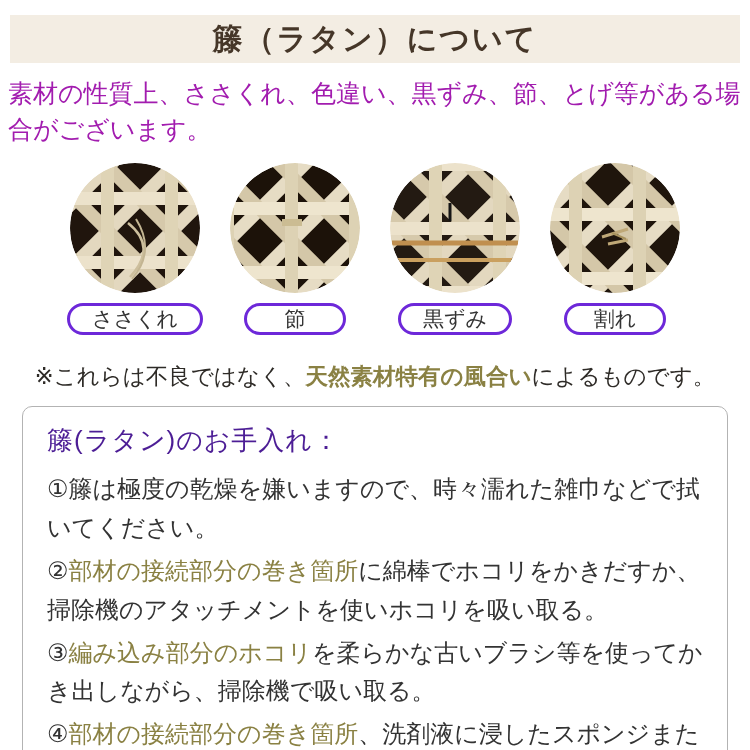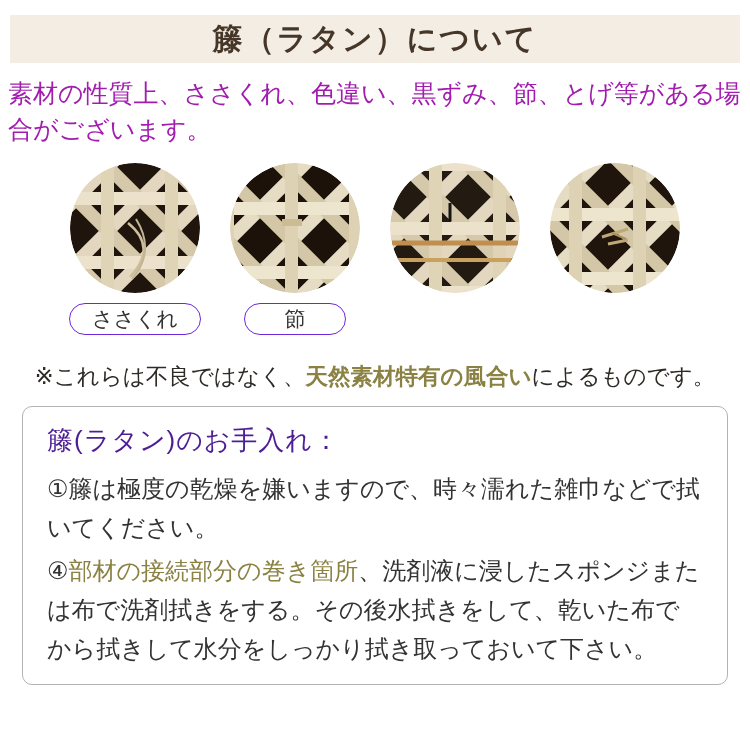--- a/index.html
+++ b/index.html
@@ -51,21 +51,21 @@
     border-radius: 50%;
     overflow: hidden;
     line-height: 0;
   }
   .pill {
     margin-top: 10px;
     box-sizing: border-box;
     min-width: 102px;
     height: 32px;
     padding: 0 22px;
-    border: 1px solid #6d28d9;
+    border: 3px solid #6d28d9;
     border-radius: 17px;
     background: #ffffff;
     display: flex; align-items: center; justify-content: center;
     font-size: 21px;
     color: #333333;
     white-space: nowrap;
   }
 
   
   .note {
@@ -183,20 +183,23 @@
               </clipPath>
           </defs>
           <circle cx="65" cy="65" r="65" fill="url(#wv3)"></circle>
           <g clip-path="url(#cp3)">
             <path d="M2,80 H128" stroke="#c08f4f" stroke-width="5"></path>
             <path d="M2,97 H128" stroke="#caa05f" stroke-width="4"></path>
             <path d="M60,40 v18" stroke="#141414" stroke-width="3"></path>
           </g>
         </svg>
       </div>
+      <div class="pill">
+        <span>黒ずみ</span>
+      </div>
     </div>
 
     <div class="defect-col">
       <div class="photo">
         <svg width="130" height="130" viewBox="0 0 130 130">
           <defs>
             <pattern id="wv4" width="64" height="64" patternUnits="userSpaceOnUse" patternTransform="translate(-6,20)">
               <rect width="64" height="64" fill="#1f150c"></rect>
               <path d="M-10,42 L42,-10 M22,74 L74,22" stroke="#e6dcc4" stroke-width="13" fill="none"></path>
               <path d="M22,-10 L74,42 M-10,22 L42,74" stroke="#d4c7a8" stroke-width="13" fill="none"></path>
@@ -207,29 +210,34 @@
                 <circle cx="65" cy="65" r="65"></circle>
               </clipPath>
           </defs>
           <circle cx="65" cy="65" r="65" fill="url(#wv4)"></circle>
           <g clip-path="url(#cp4)">
             <path d="M52,74 l26,-8 M58,81 l20,-4" stroke="#bfa877" stroke-width="3" fill="none"></path>
             <path d="M62,70 l14,6" stroke="#a8925e" stroke-width="2" fill="none"></path>
           </g>
         </svg>
       </div>
+      <div class="pill">
+        <span>割れ</span>
+      </div>
     </div>
 
   </div>
 
   <p class="note"><span>※これらは不良ではなく、</span><span class="olive">天然素材特有の風合い</span><span>によるものです。</span></p>
 
   <div class="care-box">
     <h2>籐(ラタン)のお手入れ：</h2>
 
     <div class="care-item"><span>①籐は極度の乾燥を嫌いますので、時々濡れた雑巾などで拭いてください。</span><span class="olive"></span><span></span></div>
 
-
+    <div class="care-item"><span>②</span><span class="olive">部材の接続部分の巻き箇所</span><span>に綿棒でホコリをかきだすか、掃除機のアタッチメントを使いホコリを吸い取る。</span></div>
+
+    <div class="care-item"><span>③</span><span class="olive">編み込み部分のホコリ</span><span>を柔らかな古いブラシ等を使ってかき出しながら、掃除機で吸い取る。</span></div>
 
     <div class="care-item"><span>④</span><span class="olive">部材の接続部分の巻き箇所</span><span>、洗剤液に浸したスポンジまたは布で洗剤拭きをする。その後水拭きをして、乾いた布でから拭きして水分をしっかり拭き取っておいて下さい。</span></div>
   </div>
 
 </div>
 
 </body></html>

